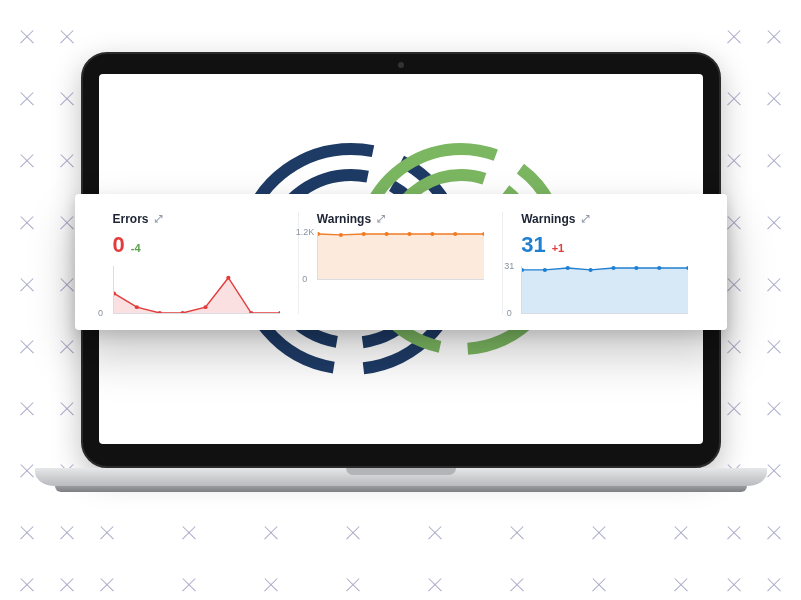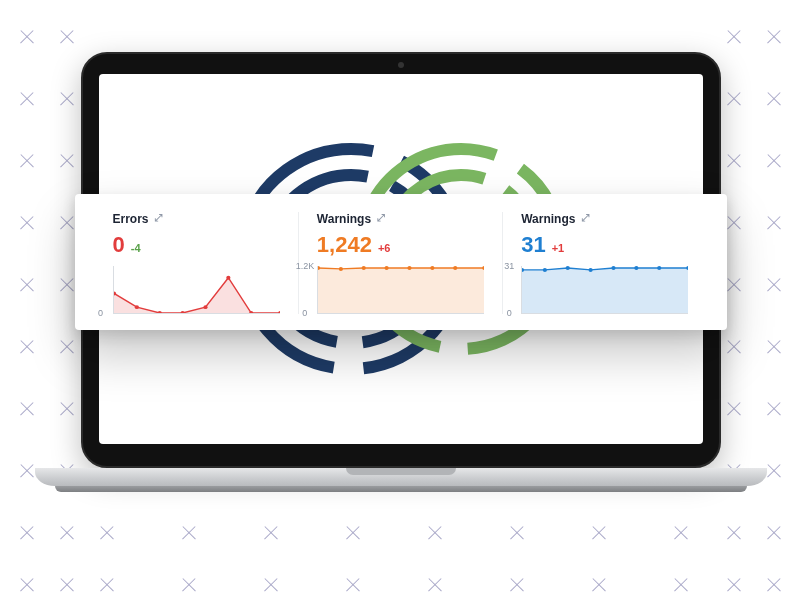--- a/index.html
+++ b/index.html
@@ -105,21 +105,21 @@
     display:flex;
     padding:18px 20px 16px 20px;
   }
   .panel {
     flex:1;
     padding: 0 18px;
     position:relative;
   }
   .panel + .panel { border-left:1px solid #eceef0; }
   .panel-head {
-    display:flex; align-items:flex-start; gap:6px;
+    display:flex; align-items:center; gap:6px;
     font-size:12px; font-weight:600; color:#1d2433;
     margin-bottom:6px;
   }
   .expand-icon {
     font-size:10px; color:#9099a8;
   }
   .metric {
     display:flex; align-items:baseline; gap:6px;
     margin-bottom:8px;
   }
@@ -263,24 +263,20 @@
                 </g>
             </svg>
           </div>
         </div>
 
         <div class="panel warnings">
           <div class="panel-head">
             <span>Warnings</span>
             <span class="expand-icon">⤢</span>
           </div>
-          <div class="metric">
-            <span class="metric-value">1,242</span>
-            <span class="metric-delta">+6</span>
-          </div>
           <div class="chart">
             <span class="ytick" style="top:0">1.2K</span>
             <span class="ytick" style="top:100%">0</span>
             <svg viewBox="0 0 160 48" width="100%" height="100%" preserveAspectRatio="none">
               <path d="M0,2 L22,3 L44,2 L66,2 L88,2 L110,2 L132,2 L160,2 L160,48 L0,48 Z" fill="#ef7b24" fill-opacity=".16"></path>
               <path d="M0,2 L22,3 L44,2 L66,2 L88,2 L110,2 L132,2 L160,2" fill="none" stroke="#ef7b24" stroke-width="1.4"></path>
               <g fill="#ef7b24">
                   <circle cx="0" cy="2" r="2"></circle>
                   <circle cx="22" cy="3" r="2"></circle>
                   <circle cx="44" cy="2" r="2"></circle>

